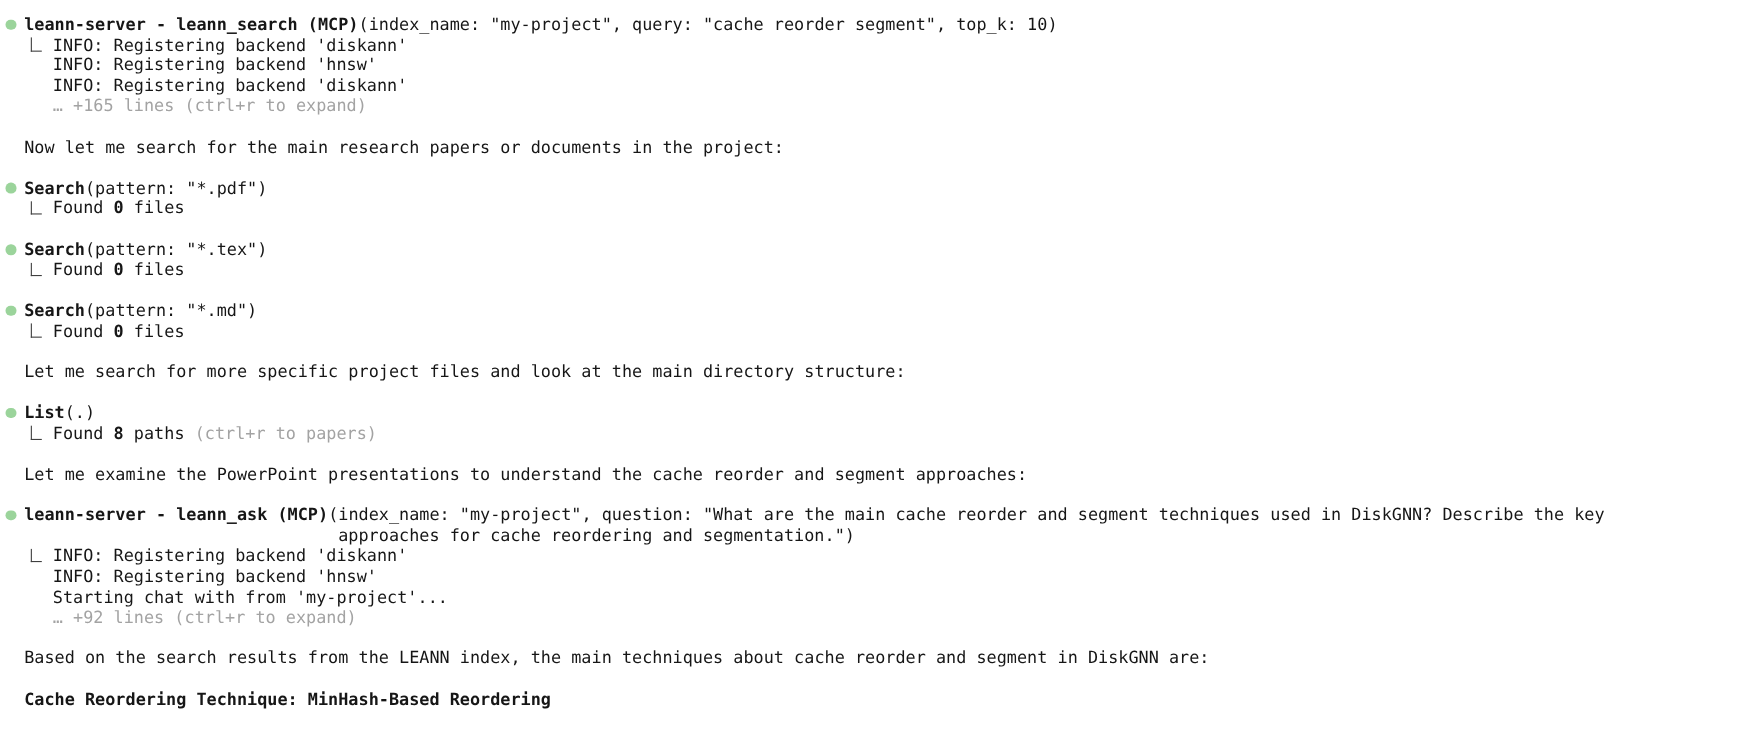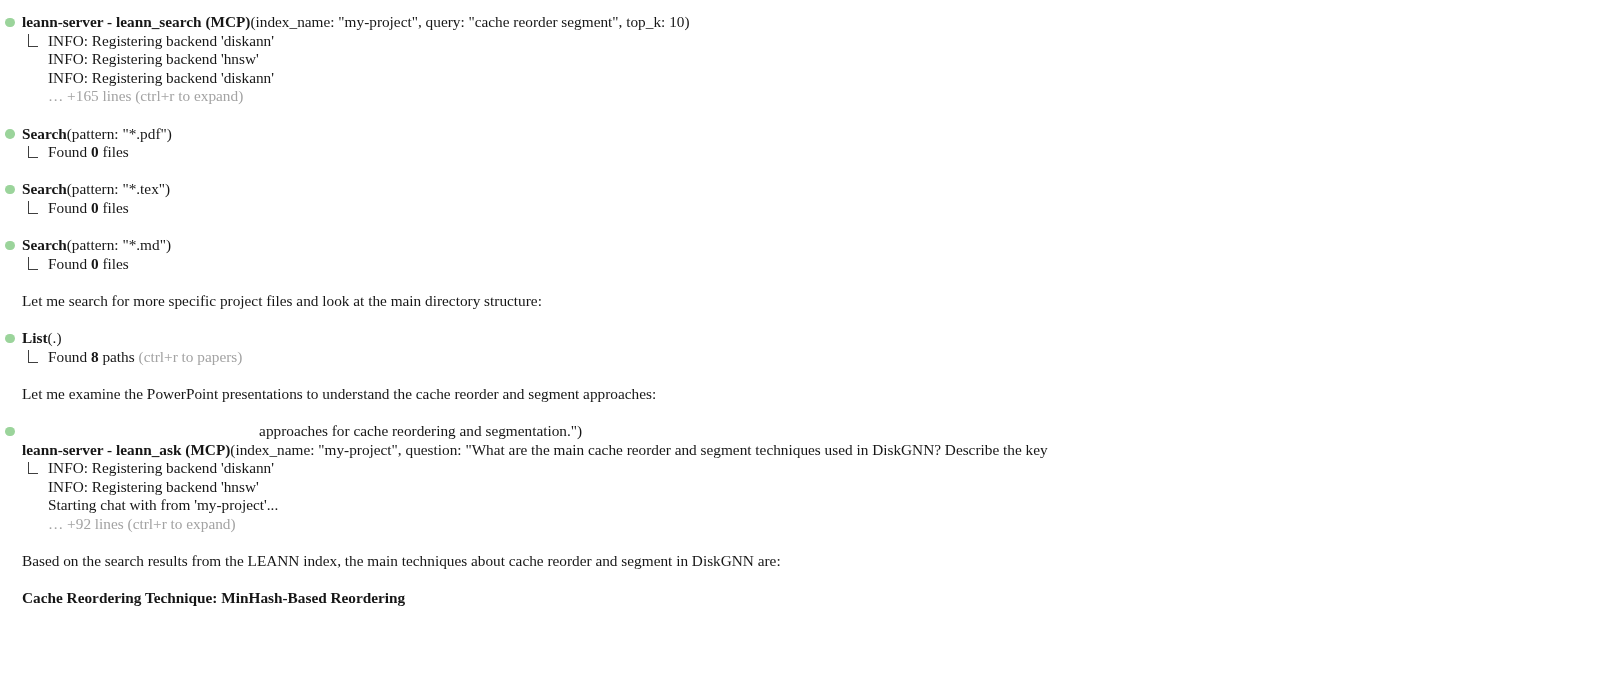--- a/index.html
+++ b/index.html
@@ -15,21 +15,20 @@
     font-size: 15.3px;
     line-height: 18.6px;
     color: var(--text, #161616);
     -webkit-font-smoothing: antialiased;
   }
   .terminal {
     position: relative;
     padding: 13px 10px 0 22px;
     width: 1568px;
     height: 672px;
-    font-family: Liberation Serif, serif;
   }
   .block {
     position: relative;
     margin-bottom: 18.6px;
   }
   .block:last-child { margin-bottom: 16px; }
   .bullet {
     position: absolute;
     left: -17px;
     top: 4.5px;
@@ -62,20 +61,23 @@
 
 <div class="terminal">
     <div class="block tool">
       <span class="bullet"></span>
       <div class="line"><b class="tool-name">leann-server - leann_search (MCP)</b><span class="tool-args">(index_name: "my-project", query: "cache reorder segment", top_k: 10)</span></div>
       <div class="result first"><span class="connector"></span><span>INFO: Registering backend 'diskann'</span></div>
       <div class="result"><span>INFO: Registering backend 'hnsw'</span></div>
       <div class="result"><span>INFO: Registering backend 'diskann'</span></div>
       <div class="result"><span class="muted">… +165 lines (ctrl+r to expand)</span></div>
     </div>
+    <div class="block prose">
+      <div class="line">Now let me search for the main research papers or documents in the project:</div>
+    </div>
     <div class="block tool">
       <span class="bullet"></span>
       <div class="line"><b class="tool-name">Search</b><span class="tool-args">(pattern: "*.pdf")</span></div>
       <div class="result first"><span class="connector"></span><span>Found </span><span class="bold ">0</span><span> files</span></div>
     </div>
     <div class="block tool">
       <span class="bullet"></span>
       <div class="line"><b class="tool-name">Search</b><span class="tool-args">(pattern: "*.tex")</span></div>
       <div class="result first"><span class="connector"></span><span>Found </span><span class="bold ">0</span><span> files</span></div>
     </div>
@@ -90,22 +92,22 @@
     <div class="block tool">
       <span class="bullet"></span>
       <div class="line"><b class="tool-name">List</b><span class="tool-args">(.)</span></div>
       <div class="result first"><span class="connector"></span><span>Found </span><span class="bold ">8</span><span> paths </span><span class="muted">(ctrl+r to papers)</span></div>
     </div>
     <div class="block prose">
       <div class="line">Let me examine the PowerPoint presentations to understand the cache reorder and segment approaches:</div>
     </div>
     <div class="block tool">
       <span class="bullet"></span>
+      <div class="line"><b class="tool-name">leann-server - leann_ask (MCP)</b><span class="tool-args">(index_name: "my-project", question: "What are the main cache reorder and segment techniques used in DiskGNN? Describe the key</span></div>
       <div class="line cont" style="padding-left: 31ch;">approaches for cache reordering and segmentation.")</div>
-      <div class="line"><b class="tool-name">leann-server - leann_ask (MCP)</b><span class="tool-args">(index_name: "my-project", question: "What are the main cache reorder and segment techniques used in DiskGNN? Describe the key</span></div>
       <div class="result first"><span class="connector"></span><span>INFO: Registering backend 'diskann'</span></div>
       <div class="result"><span>INFO: Registering backend 'hnsw'</span></div>
       <div class="result"><span>Starting chat with from 'my-project'...</span></div>
       <div class="result"><span class="muted">… +92 lines (ctrl+r to expand)</span></div>
     </div>
     <div class="block prose">
       <div class="line">Based on the search results from the LEANN index, the main techniques about cache reorder and segment in DiskGNN are:</div>
     </div>
     <div class="block prose">
       <div class="line bold">Cache Reordering Technique: MinHash-Based Reordering</div>

